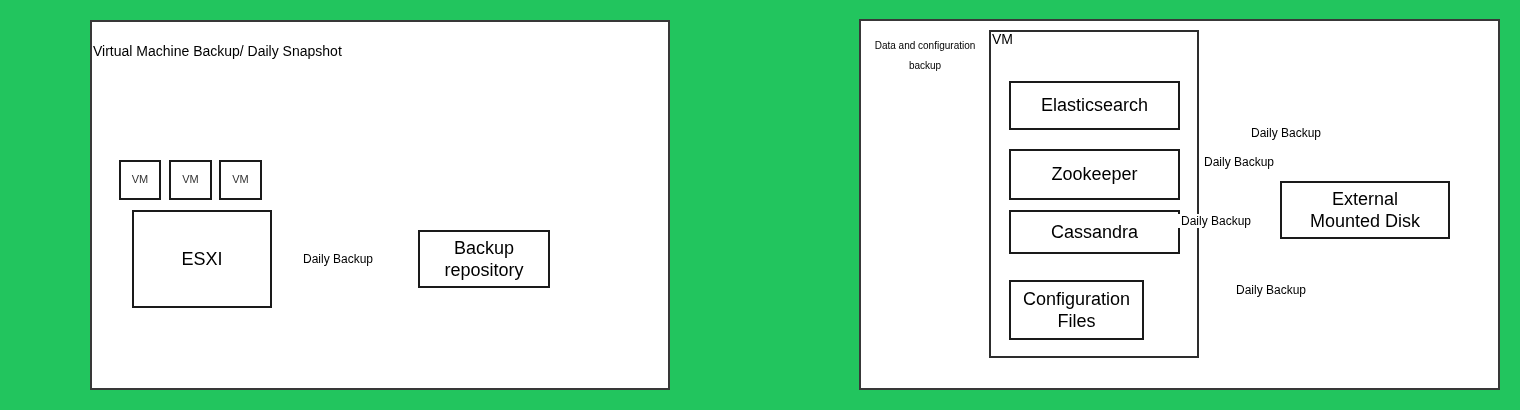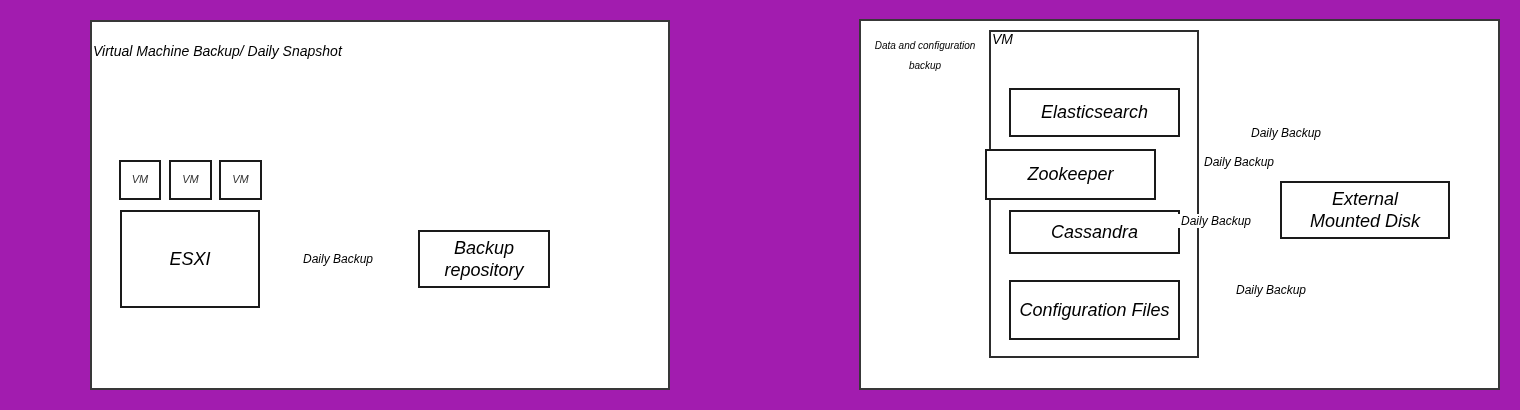--- a/index.html
+++ b/index.html
@@ -1,49 +1,49 @@
 <!DOCTYPE html>
 <html><head>
 <meta charset="utf-8">
 <style>
   html,body{margin:0;padding:0;background:#ffffff;}
   .canvas{
-    position:relative;width:1520px;height:410px;background:#a21caf;
-    font-family:"Liberation Sans",sans-serif;color:#000;overflow:hidden;font-style:italic;
+    position:relative;width:1520px;height:410px;background:#22c55e;
+    font-family:"Liberation Sans",sans-serif;color:#000;overflow:hidden;
   }
   .panel{position:absolute;border:2px solid #383838;background:#fff;box-sizing:border-box;}
   .panel-left{left:90px;top:20px;width:580px;height:370px;}
   .panel-right{left:859px;top:19px;width:641px;height:371px;}
   .panel-title-left{
     position:absolute;left:93px;top:43px;font-size:14px;white-space:nowrap;
   }
   .panel-title-right{
     position:absolute;left:870px;top:36px;width:110px;text-align:center;
     font-size:10px;line-height:20px;
   }
   .node{
     position:absolute;border:2px solid #1a1a1a;background:#fff;box-sizing:border-box;
     display:flex;align-items:center;justify-content:center;text-align:center;
     font-size:18px;line-height:1.25;
   }
   .vm-small{font-size:11px;color:#333;}
   .vm-small.b1{left:119px;top:160px;width:42px;height:40px;}
   .vm-small.b2{left:169px;top:160px;width:43px;height:40px;}
   .vm-small.b3{left:219px;top:160px;width:43px;height:40px;}
-  .esxi{left:120px;top:210px;width:140px;height:98px;}
+  .esxi{left:132px;top:210px;width:140px;height:98px;}
   .backup-repo{left:418px;top:230px;width:132px;height:58px;padding:0 8px;}
   .vm-container{
     position:absolute;left:989px;top:30px;width:210px;height:328px;
     border:2px solid #2d2d2d;background:#fff;box-sizing:border-box;
   }
   .vm-tag{position:absolute;left:992px;top:31px;font-size:14px;}
-  .svc-es{left:1009px;top:88px;width:171px;height:49px;}
-  .svc-zk{left:985px;top:149px;width:171px;height:51px;}
+  .svc-es{left:1009px;top:81px;width:171px;height:49px;}
+  .svc-zk{left:1009px;top:149px;width:171px;height:51px;}
   .svc-ca{left:1009px;top:210px;width:171px;height:44px;}
-  .svc-cf{left:1009px;top:280px;width:171px;height:60px;}
+  .svc-cf{left:1009px;top:280px;width:135px;height:60px;}
   .disk{left:1280px;top:181px;width:170px;height:58px;padding:0 20px;}
   .edge-label{
     position:absolute;font-size:12px;white-space:nowrap;background:#fff;
     padding:0 3px;line-height:14px;text-align:right;
   }
   .el-center{transform:translate(-50%,-50%);}
   .el-left{transform:translate(0,-50%);}
   .lbl-esxi{left:338px;top:259px;}
   .lbl-es{left:1286px;top:133px;}
   .lbl-zk{left:1201px;top:162px;}

